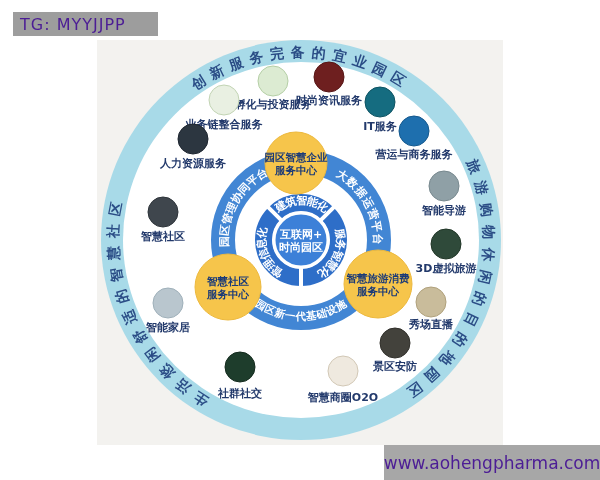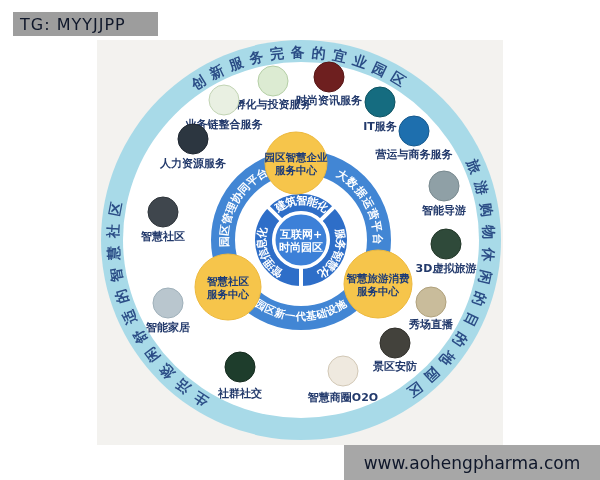--- a/index.html
+++ b/index.html
@@ -1,22 +1,22 @@
 <!DOCTYPE html>
 <html><head>
 <meta charset="utf-8">
 <style>
   html,body{margin:0;padding:0;background:#ffffff;}
   .canvas{position:relative;width:600px;height:480px;background:#ffffff;overflow:hidden;
           font-family:"DejaVu Sans","Liberation Sans",sans-serif;}
   .photo-backdrop{position:absolute;left:97px;top:40px;width:406px;height:405px;background:#f3f2ef;}
-  .banner{position:absolute;color:#0f172a;display:flex;align-items:center;}
+  .banner{position:absolute;color:#4c1d95;display:flex;align-items:center;}
   .banner-tl{left:13px;top:12px;width:138px;height:24px;background:#9d9d9d;
              font-size:16px;padding-left:7px;letter-spacing:1px;}
-  .banner-br{right:0;bottom:0;width:256px;height:35px;background:#a7a7a7;
+  .banner-br{right:0;bottom:0;width:216px;height:35px;background:#a7a7a7;
              font-size:17px;justify-content:center;}
   svg{position:absolute;left:0;top:0;}
   .arc-outer{fill:#2b4d86;font-size:14px;font-weight:bold;}
   .arc-mid{fill:#ffffff;font-size:11px;font-weight:bold;}
   .arc-inner{fill:#ffffff;font-size:11px;font-weight:bold;}
   .svc{fill:#22396b;font-size:11px;font-weight:bold;text-anchor:middle;}
   .yc-text{fill:#1a3a78;font-size:10.5px;font-weight:bold;text-anchor:middle;}
   .center-text{fill:#ffffff;font-size:11px;font-weight:bold;text-anchor:middle;}
 </style>
 </head>

